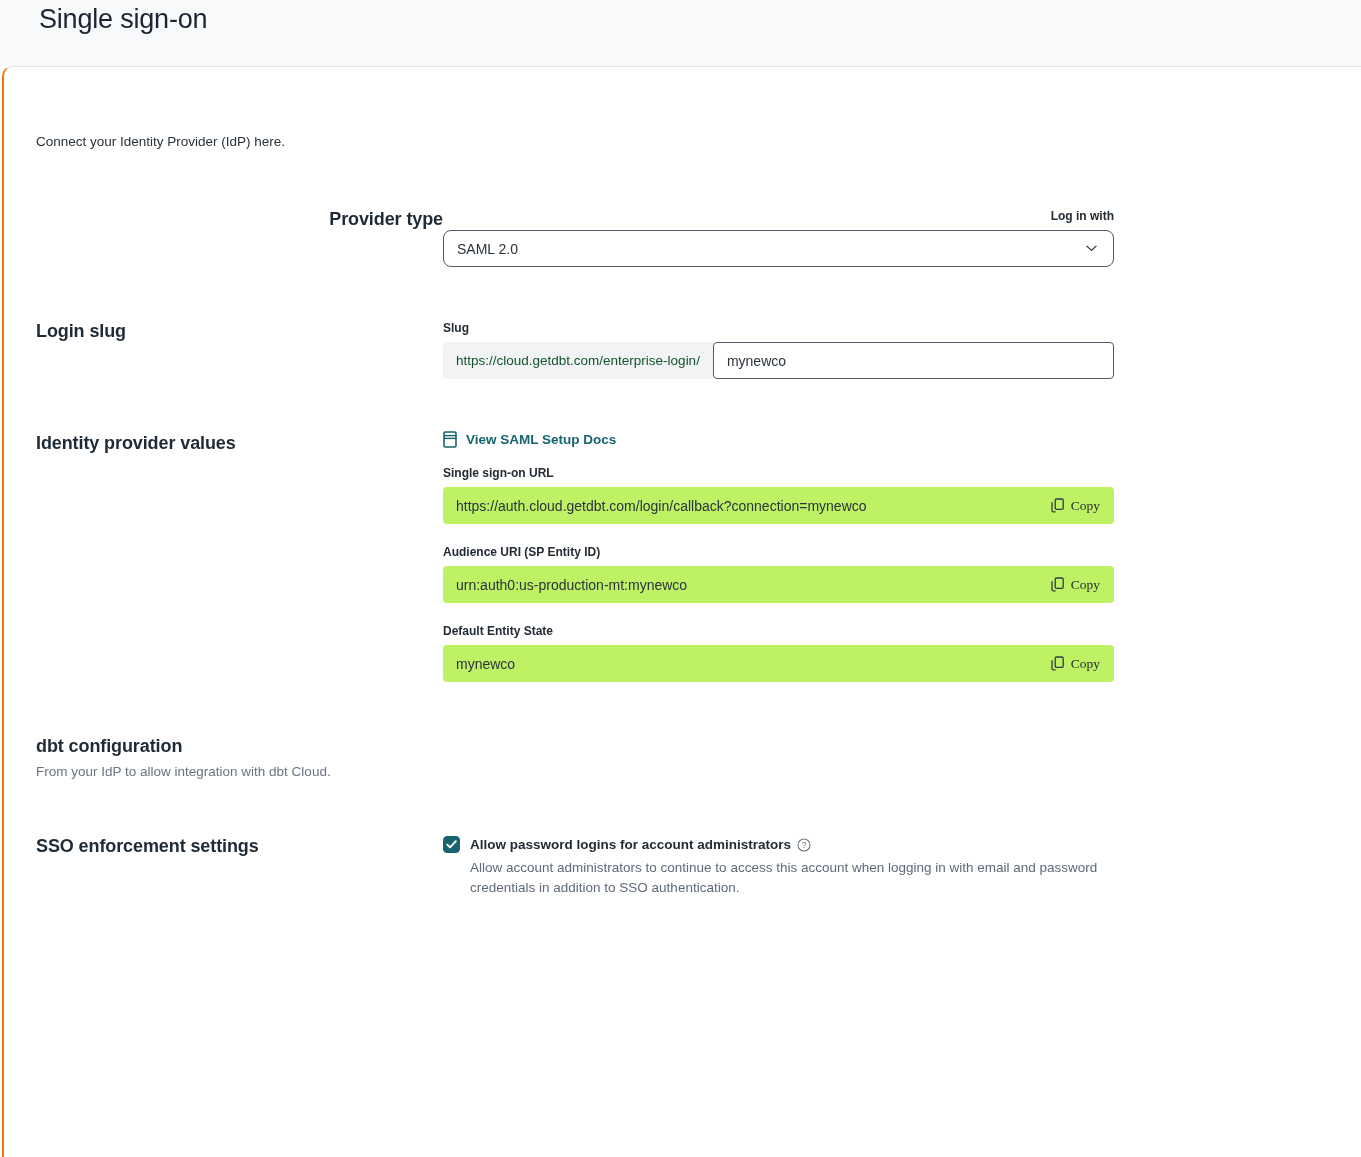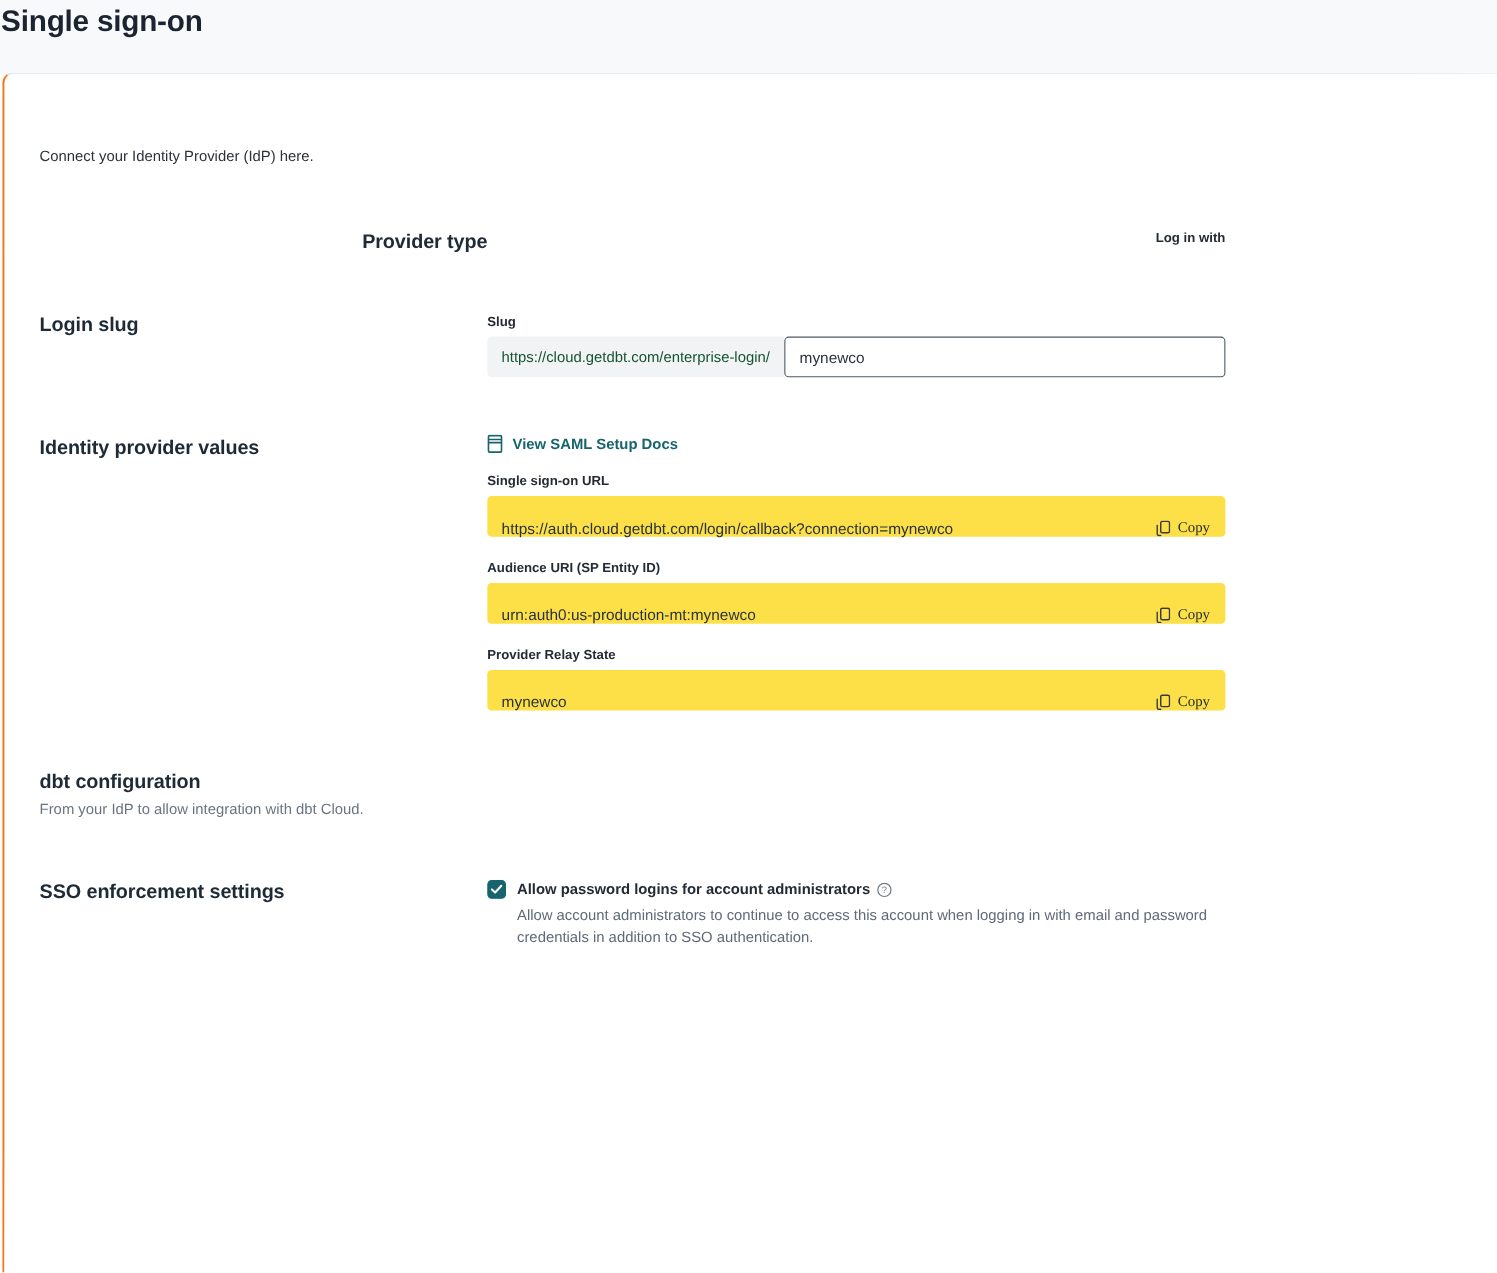--- a/index.html
+++ b/index.html
@@ -12,23 +12,24 @@
   
   .page-header {
     height: 66px;
     background: #f8f9fb;
     padding: 4px 0 0 1px;
     display: flex;
     align-items: flex-start;
   }
   .page-title {
     font-size: 27px;
-    font-weight: 700;
+    font-weight: 400;
     color: #1b2430;
     letter-spacing: -0.2px;
+    padding-left: 38px;
   }
   
   .card {
     margin-left: 2px;
     min-height: 1091px;
     background: #ffffff;
     border-top: 1px solid #e0e4e9;
     border-left: 2px solid #f97316;
     border-top-left-radius: 10px;
     padding: 66px 0 0 32px;
@@ -115,24 +116,24 @@
     text-decoration: none;
     font-size: 13.5px;
     font-weight: 700;
     color: #17646e;
     margin-bottom: 16px;
     cursor: pointer;
   }
   .readonly-box {
     width: 671px;
     height: 37px;
-    background: #fde047;
+    background: #bef264;
     border-radius: 4px;
     display: flex;
-    align-items: flex-end;
+    align-items: center;
     justify-content: space-between;
     padding: 0 14px 0 13px;
     margin-bottom: 19px;
   }
   .readonly-box.last { margin-bottom: 0; }
   .readonly-value { font-size: 14px; color: #2a323c; white-space: nowrap; }
   .copy-btn {
     display: inline-flex;
     align-items: center;
     gap: 7px;
@@ -214,20 +215,28 @@
 <main class="card">
 
   <p class="intro-text">Connect your Identity Provider (IdP) here.</p>
 
   <section class="section sec-1">
     <div class="section-left">
       <h2 class="section-heading">Provider type</h2>
     </div>
     <div class="section-right">
       <label class="field-label">Log in with</label>
+      <div class="select-box">
+        <span>SAML 2.0</span>
+        <span class="icon">
+          <svg width="11" height="7" viewBox="0 0 11 7" fill="none">
+              <path d="M1 1.2 L5.5 5.4 L10 1.2" stroke="#343a40" stroke-width="1.2" stroke-linecap="round" stroke-linejoin="round"></path>
+            </svg>
+        </span>
+      </div>
     </div>
   </section>
 
   <section class="section sec-2">
     <div class="section-left">
       <h2 class="section-heading">Login slug</h2>
     </div>
     <div class="section-right">
       <label class="field-label">Slug</label>
       <div class="slug-row">
@@ -274,21 +283,21 @@
           <span class="icon">
             <svg width="13" height="15" viewBox="0 0 13 15" fill="none">
               <rect x="4.2" y="1" width="8" height="10.4" rx="1.4" stroke="#343a40" stroke-width="1.3"></rect>
               <path d="M4.2 13.8 H2.4 A1.4 1.4 0 0 1 1 12.4 V4.6" stroke="#343a40" stroke-width="1.3" stroke-linecap="round"></path>
             </svg>
           </span>
           <span>Copy</span>
         </button>
       </div>
 
-      <label class="field-label">Provider Relay State</label>
+      <label class="field-label">Default Entity State</label>
       <div class="readonly-box last">
         <span class="readonly-value">mynewco</span>
         <button class="copy-btn">
           <span class="icon">
             <svg width="13" height="15" viewBox="0 0 13 15" fill="none">
               <rect x="4.2" y="1" width="8" height="10.4" rx="1.4" stroke="#343a40" stroke-width="1.3"></rect>
               <path d="M4.2 13.8 H2.4 A1.4 1.4 0 0 1 1 12.4 V4.6" stroke="#343a40" stroke-width="1.3" stroke-linecap="round"></path>
             </svg>
           </span>
           <span>Copy</span>

